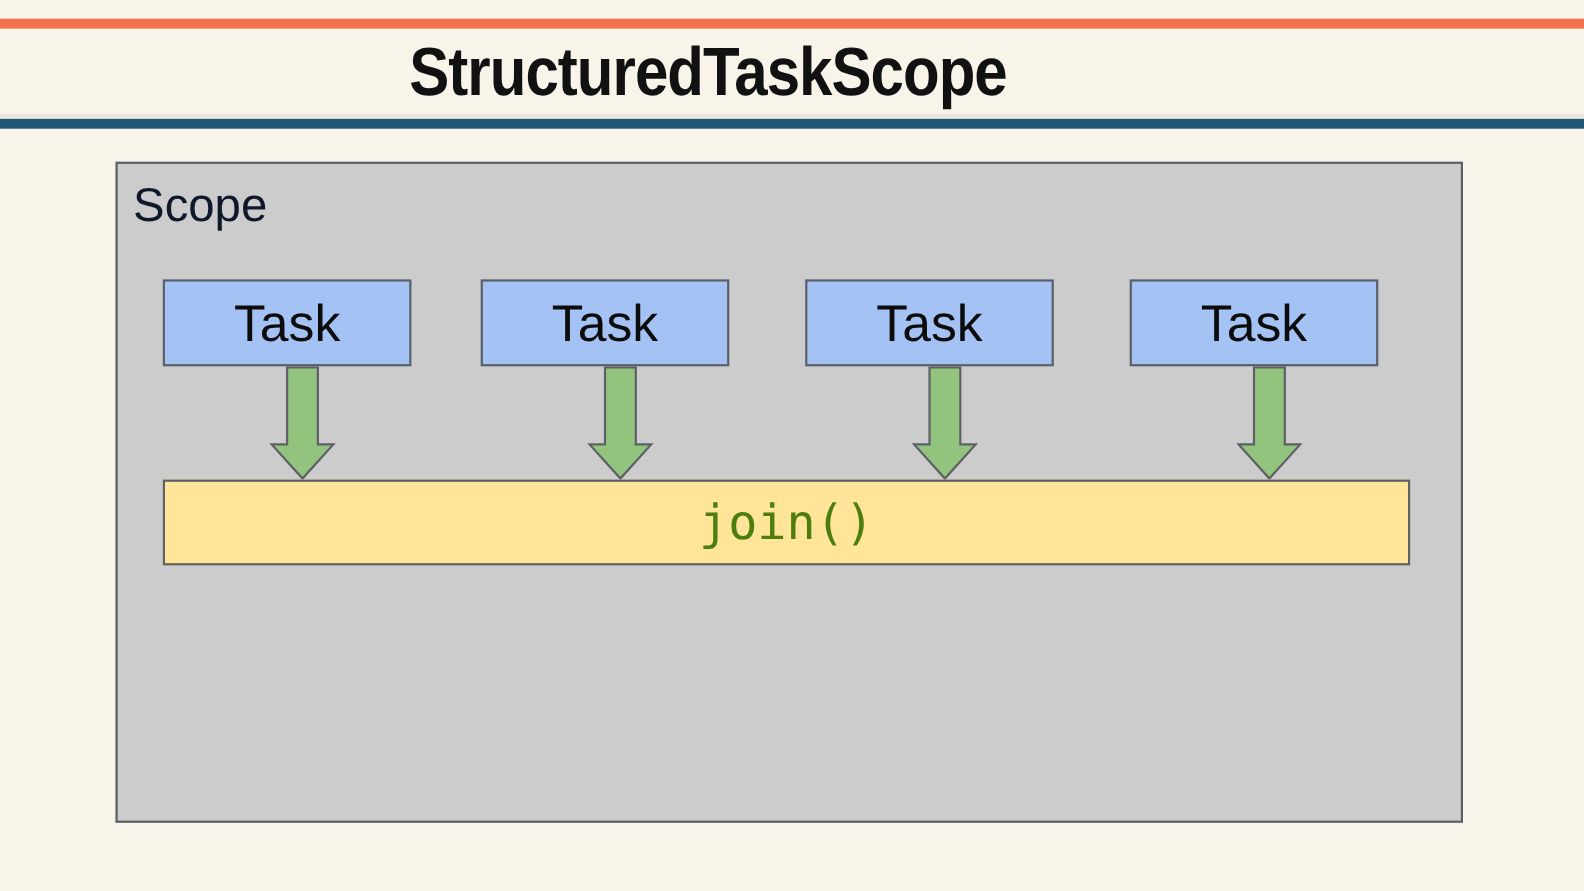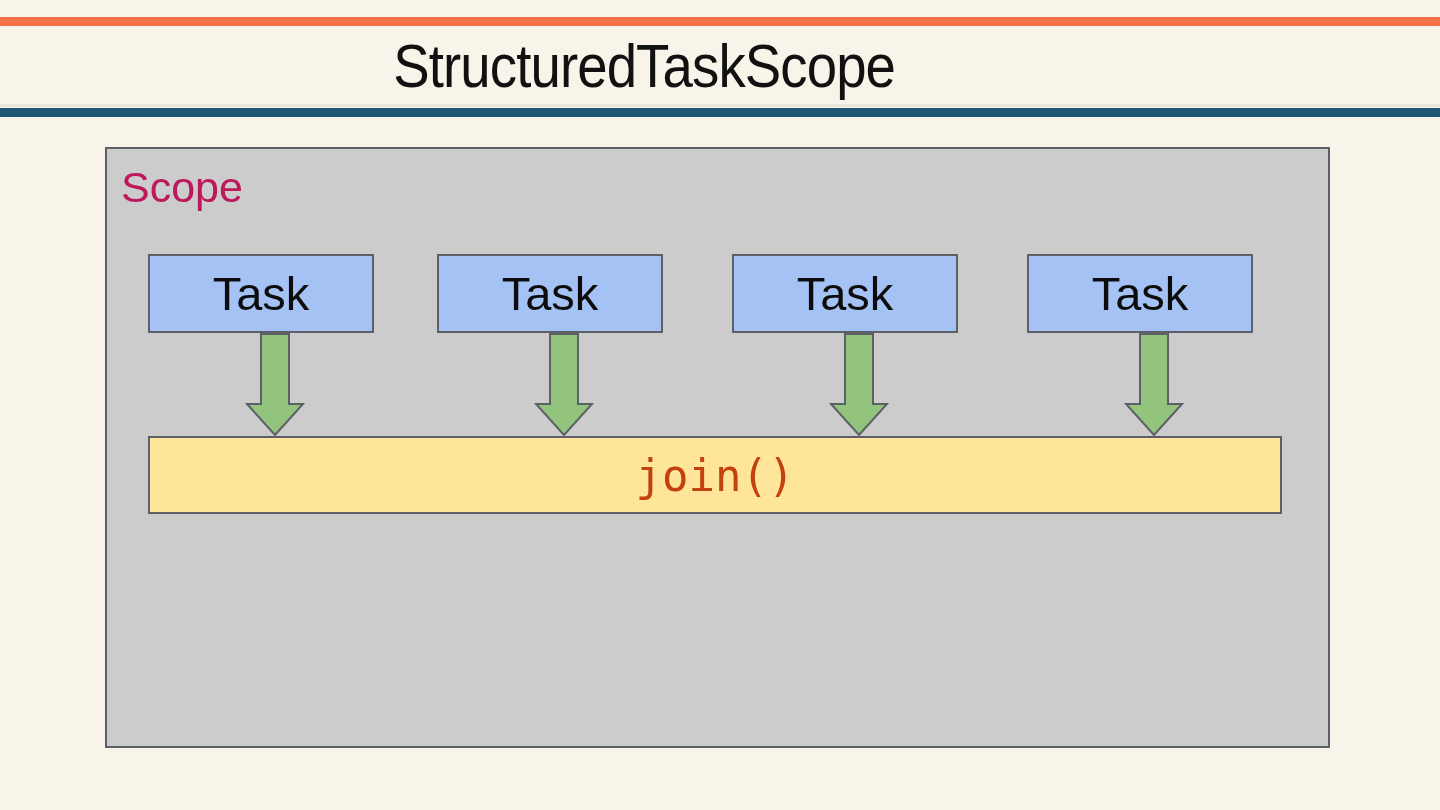--- a/index.html
+++ b/index.html
@@ -20,21 +20,21 @@
     left: 0; top: 17px;
     width: 1440px; height: 9px;
     background: var(--accent-orange, #f4714a);
   }
   .title {
     position: absolute;
     left: 0; top: 30px;
     width: 1243px;
     text-align: center;
     font-size: 62px;
-    font-weight: 400;
+    font-weight: 700;
     color: #111111;
     letter-spacing: -1px;
     white-space: nowrap;
     padding-left: 45px;
   }
   .title > span {
     display: inline-block;
     transform: scaleX(0.88);
     transform-origin: center;
   }
@@ -55,21 +55,21 @@
     left: 105px; top: 147px;
     width: 1225px; height: 601px;
     background: var(--scope-fill, #cccccc);
     border: 2px solid var(--shape-border, #5d6167);
   }
   .scope-label {
     position: absolute;
     left: 14px; top: 14px;
     font-size: 43px;
     font-weight: 400;
-    color: #be185d;
+    color: #0f172a;
   }
   .task-box {
     position: absolute;
     top: 105px;
     width: 226px; height: 79px;
     background: var(--task-fill, #a4c2f4);
     border: 2px solid var(--shape-border, #5d6167);
     display: flex;
     align-items: center;
     justify-content: center;
@@ -94,21 +94,21 @@
     position: absolute;
     left: 41px; top: 287px;
     width: 1134px; height: 78px;
     background: var(--join-fill, #ffe599);
     border: 2px solid var(--shape-border, #5d6167);
     display: flex;
     align-items: center;
     justify-content: center;
     font-family: "DejaVu Sans Mono", monospace;
     font-size: 44px;
-    color: #c2410c;
+    color: #4d7c0f;
   }
   .footer {
     position: absolute;
     left: 16px; top: 757px;
     font-size: 27px;
     color: #161616;
   }
 </style>
 </head>
 <body>

